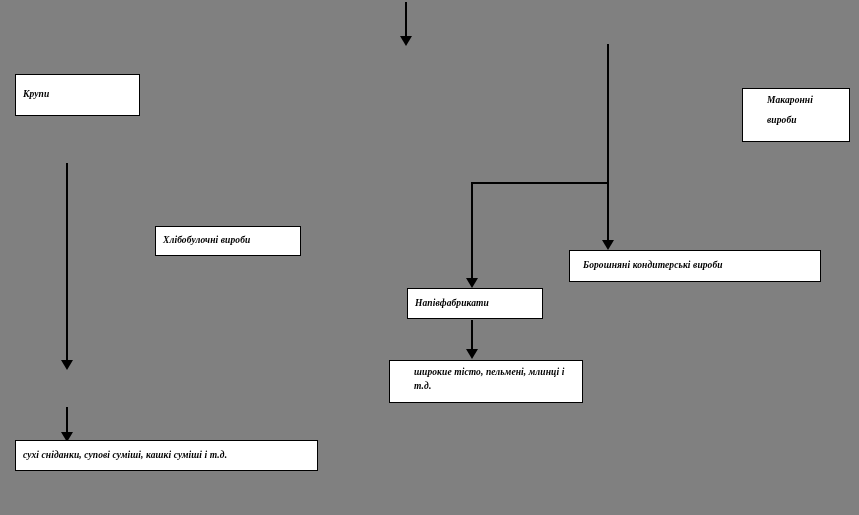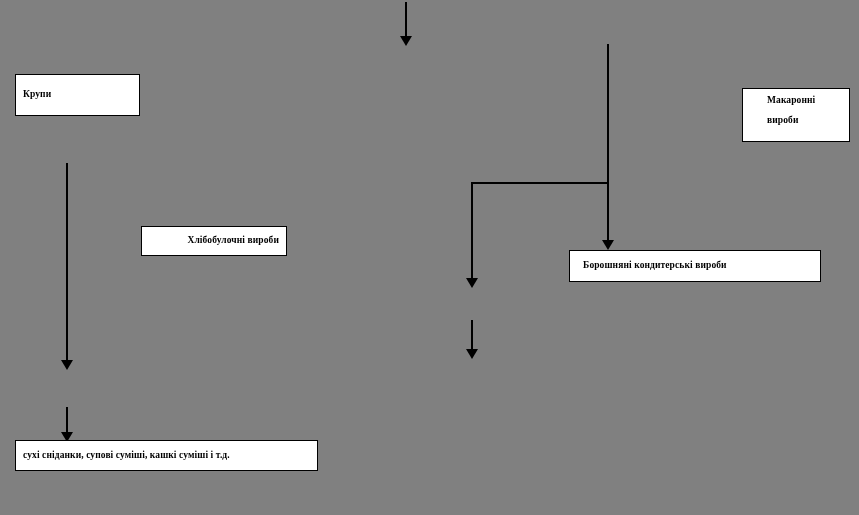--- a/index.html
+++ b/index.html
@@ -7,20 +7,21 @@
     padding: 0;
     background: #808080;
   }
   #canvas {
     position: relative;
     width: 859px;
     height: 515px;
     background: #808080;
     overflow: hidden;
     font-family: "Liberation Serif", "DejaVu Serif", serif;
+    font-style: italic;
   }
   .node {
     position: absolute;
     background: #ffffff;
     border: 1px solid #000000;
     box-sizing: border-box;
     color: #000000;
     font-weight: bold;
     font-size: 9.5px;
     font-family: "Liberation Serif", "DejaVu Serif", serif;
@@ -72,32 +73,39 @@
     <div style="margin-top:6px;">вироби</div>
   </div>
 
   <div class="conn vline" style="left:66px; top:163px; height:200px;"></div>
   <div class="arrow" style="left:61px; top:360px;"></div>
 
   <div class="conn hline" style="left:471px; top:182px; width:136px;"></div>
   <div class="conn vline" style="left:471px; top:182px; height:100px;"></div>
   <div class="arrow" style="left:466px; top:278px;"></div>
 
-  <div class="node center-v" style="left:141px; top:226px; width:146px; height:30px;justify-content:flex-end;">
+  <div class="node center-v" style="left:155px; top:226px; width:146px; height:30px;">
     <span>Хлібобулочні вироби</span>
   </div>
 
   <div class="node center-v" style="left:569px; top:250px; width:252px; height:32px;padding-left:13px;">
     <span>Борошняні кондитерські вироби</span>
   </div>
 
+  <div class="node center-v" style="left:407px; top:288px; width:136px; height:31px;">
+    <span>Напівфабрикати</span>
+  </div>
 
   <div class="conn vline" style="left:471px; top:320px; height:32px;"></div>
   <div class="arrow" style="left:466px; top:349px;"></div>
 
+  <div class="node two-line" style="left:389px; top:360px; width:194px; height:43px;">
+    <div>широкие тісто, пельмені, млинці  і</div>
+    <div>т.д.</div>
+  </div>
 
 
   <div class="conn vline" style="left:66px; top:407px; height:28px;"></div>
   <div class="arrow" style="left:61px; top:432px;"></div>
 
   <div class="node center-v" style="left:15px; top:440px; width:303px; height:31px;">
     <span>сухі сніданки, супові суміші, кашкі суміші і т.д.</span>
   </div>
 
 </div>

